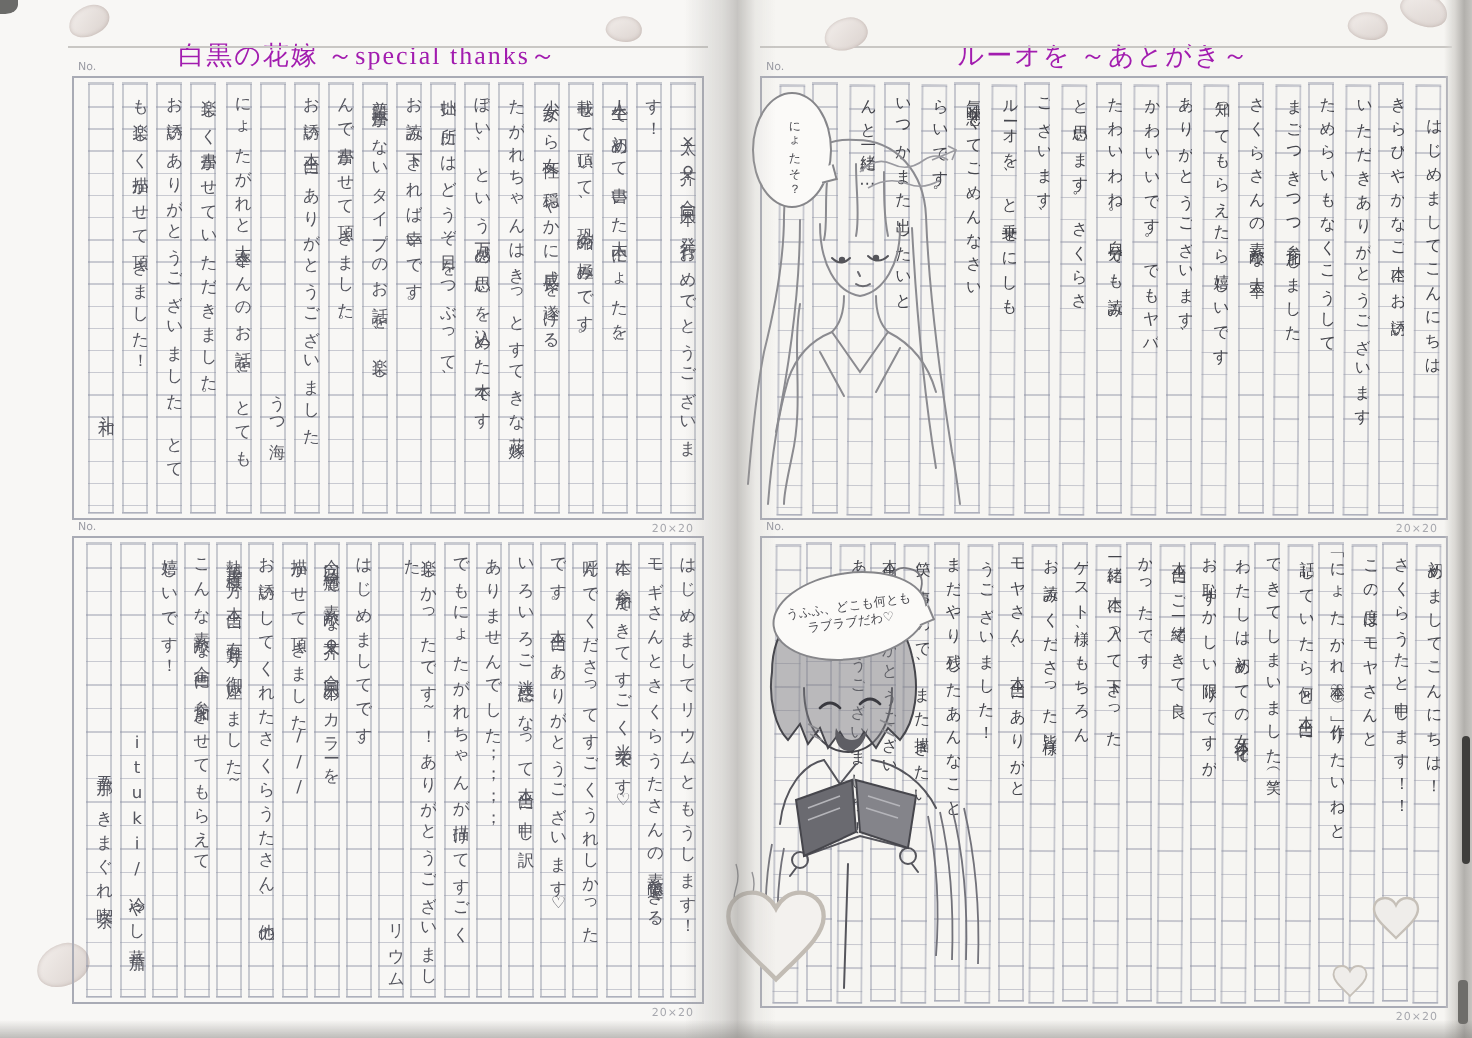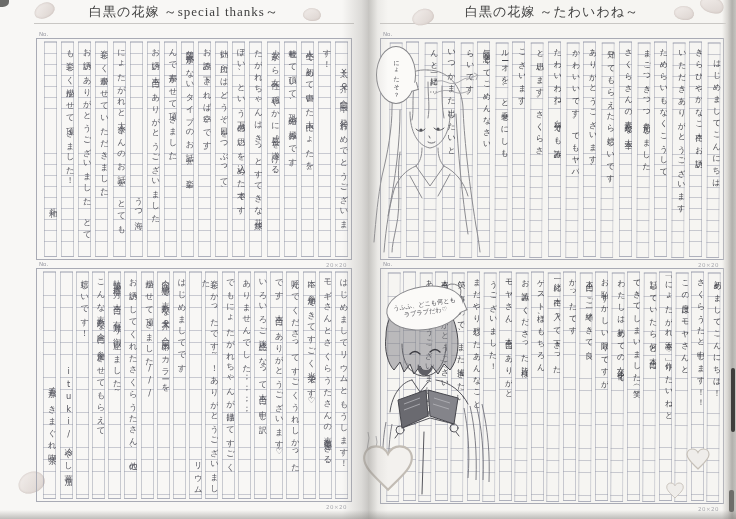--- a/index.html
+++ b/index.html
@@ -4,23 +4,23 @@
 <style>
   html,body{margin:0;padding:0;background:#e8e6e3;}
   *{box-sizing:border-box;}
   .scan{position:relative;width:736px;height:519px;overflow:hidden;
         background:#f7f6f4;font-family:"DejaVu Sans",sans-serif;}
 
   .page{position:absolute;top:0;height:519px;width:368px;}
   .page.left{left:0;background:#f8f7f5;}
   .page.right{left:368px;background:#f6f5f2;}
 
-  .page-title{position:absolute;top:3px;left:0;right:0;margin:0;text-align:center;
+  .page-title{position:absolute;top:3px;left:0;right:0;margin:16px;text-align:center;
     font:13px "Liberation Serif","DejaVu Serif",serif;font-weight:400;
-    color:#404040;letter-spacing:1px;}
+    color:#a21caf;letter-spacing:1px;}
   .header-rule{position:absolute;top:23px;height:1px;background:#c9c7c4;}
   .page.left .header-rule{left:34px;right:14px;}
   .page.right .header-rule{left:12px;right:10px;}
 
   
   .ms-block{position:absolute;z-index:0;border:1px solid #a9abb5;background:transparent;}
   .lp-b1{left:36px;top:38px;width:316px;height:222px;}
   .lp-b2{left:36px;top:268px;width:316px;height:234px;}
   .rp-b1{left:12px;top:38px;width:344px;height:222px;}
   .rp-b2{left:12px;top:268px;width:344px;height:236px;}
@@ -134,21 +134,21 @@
           <div class="vcol">こんな素敵な企画に参加させてもらえて</div>
           <div class="vcol">嬉しいです！</div>
           <div class="vcol" style="padding-top: 95px;">ituki/冷やし蕃茄</div>
           <div class="vcol" style="padding-top: 110px;">吾那/きまぐれ喫茶</div>
         </div>
       <span class="size-label">20×20</span>
     </div>
   </section>
 
   <section class="page right">
-    <h1 class="page-title">白黒の花嫁  ～たわいわね～</h1>
+    <h1 class="page-title">ルーオを  ～あとがき～</h1>
     <div class="header-rule"></div>
     <span class="petal" style="left:44px;top:9px;width:22px;height:16px;transform:rotate(-10deg);"></span>
     <span class="petal" style="left:306px;top:6px;width:20px;height:14px;transform:rotate(14deg);"></span>
     <span class="petal" style="left:332px;top:-3px;width:24px;height:16px;transform:rotate(24deg);"></span>
 
     <div class="ms-block rp-b1 messy">
       <span class="no-label">No.</span>
       <div class="grid-cols">
           <div class="vcol" style="padding-top: 12px;">はじめましてこんにちは</div>
           <div class="vcol">きらびやかなご本にお誘い</div>

